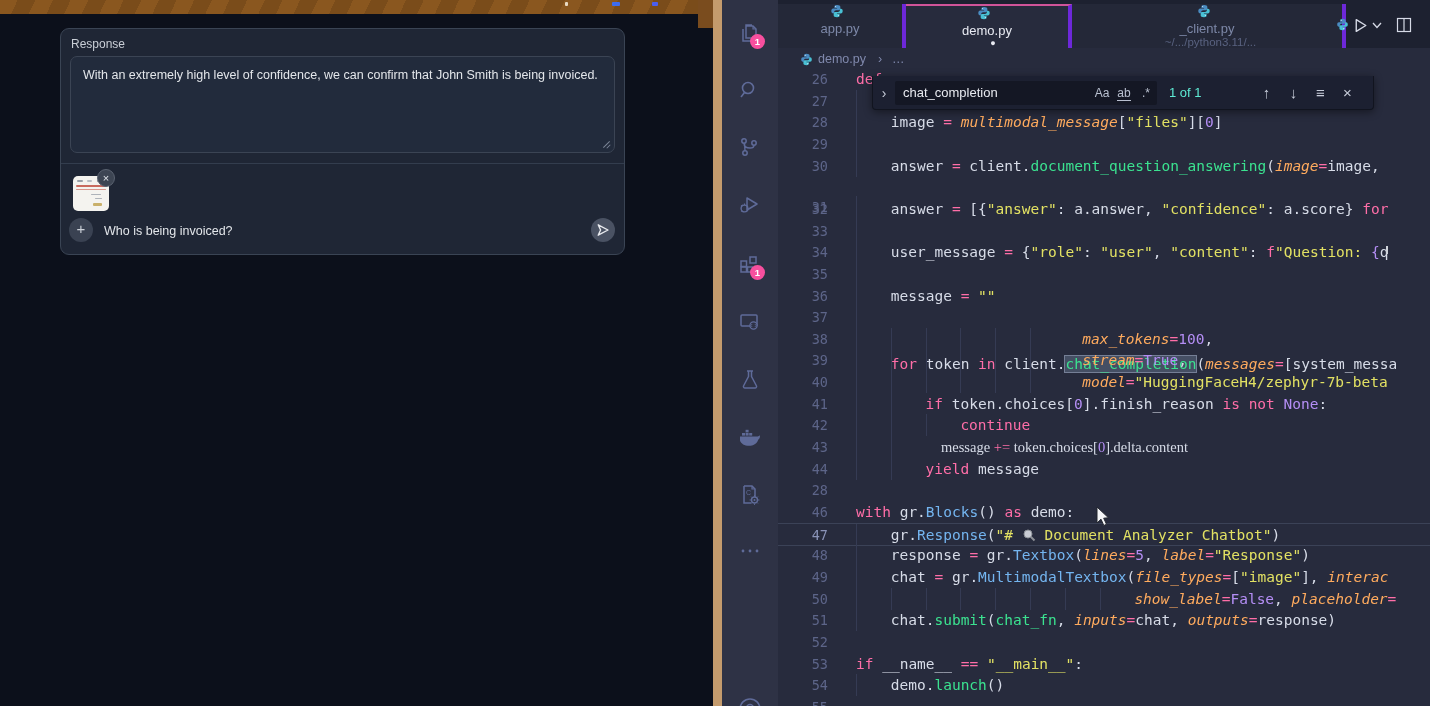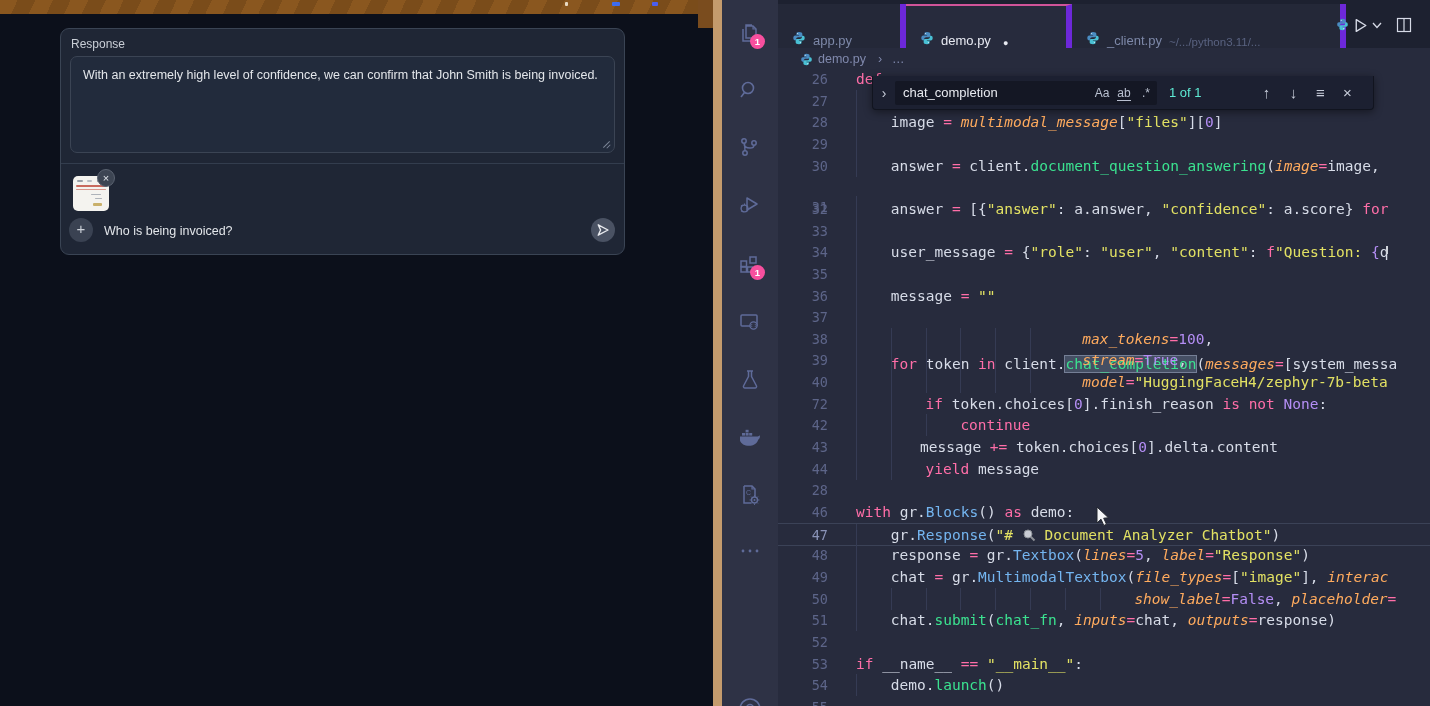--- a/index.html
+++ b/index.html
@@ -40,22 +40,22 @@
   
   #vscode { position:absolute; left:722px; top:0; width:708px; height:706px; background:#272b3d; }
   #activity-bar { position:absolute; left:0; top:0; width:56px; height:706px; background:#2e3245; }
   .act-item { position:absolute; left:0; width:56px; height:50px; }
   .act-item svg { position:absolute; left:16px; top:13px; }
   .badge { position:absolute; left:28px; top:26px; min-width:15px; height:15px; border-radius:8px;
     background:#f74f9e; color:#fff; font-size:9.5px; line-height:15px; text-align:center; font-weight:bold; }
 
   #tabstrip { position:absolute; left:56px; top:0; width:652px; height:48px; background:#1d2130; }
   #tabs { position:absolute; left:0; top:4px; height:44px; display:flex; }
-  .tab { position:relative; height:44px; display:flex; align-items:flex-end; padding:0 14px;
-    background:#242838; border-right:6px solid #6d28d9; font-size:13px; color:#7d88a8; cursor:pointer; }
+  .tab { position:relative; height:44px; display:flex; align-items:center; padding:0 14px;
+    background:#242838; border-right:4px solid #6d28d9; font-size:13px; color:#7d88a8; cursor:pointer;flex-direction:column; }
   .tab.active { background:#272b3d; color:#e8eaf2; border-top:2px solid #d05499; }
   .tab .pyicon { margin-right:7px; flex:none; }
   .tab .desc { margin-left:7px; font-size:11.5px; color:#596280; white-space:nowrap; }
   .tab .dot { margin-left:12px; color:#e8eaf2; font-size:9px; }
   #editor-actions { position:absolute; right:0; top:0; width:86px; height:48px; }
   #editor-actions .ea { position:absolute; top:17px; }
 
   #breadcrumb { position:absolute; left:56px; top:48px; width:652px; height:25px; font-size:12.5px; color:#8089ad; }
   #breadcrumb .pyicon { position:absolute; left:22px; top:5px; }
   .bc-item { position:absolute; top:4px; cursor:pointer; }
@@ -228,37 +228,37 @@
           <span class="lnum">40</span>
           <i class="guide" style="left: 78px;"></i>
           <i class="guide" style="left: 112.8px;"></i>
           <i class="guide" style="left: 147.6px;"></i>
           <i class="guide" style="left: 182.4px;"></i>
           <i class="guide" style="left: 217.2px;"></i>
           <i class="guide" style="left: 252px;"></i>
           <span class="ctext" style="left: 304.2px;"><span class="c-p">model</span><span class="c-k">=</span><span class="c-s">"HuggingFaceH4/zephyr-7b-beta</span></span>
         </div>
         <div class="row" style="top: 392.8px;">
-          <span class="lnum">72</span>
+          <span class="lnum">41</span>
           <i class="guide" style="left: 78px;"></i>
           <i class="guide" style="left: 112.8px;"></i>
           <span class="ctext" style="left: 147.6px;"><span class="c-k">if</span><span class="c-d"> token.choices[</span><span class="c-n">0</span><span class="c-d">].finish_reason </span><span class="c-k">is</span><span class="c-d"> </span><span class="c-k">not</span><span class="c-d"> </span><span class="c-n">None</span><span class="c-d">:</span></span>
         </div>
         <div class="row" style="top: 414.4px;">
           <span class="lnum">42</span>
           <i class="guide" style="left: 78px;"></i>
           <i class="guide" style="left: 112.8px;"></i>
           <i class="guide" style="left: 147.6px;"></i>
           <span class="ctext" style="left: 182.4px;"><span class="c-k">continue</span></span>
         </div>
         <div class="row" style="top: 436px;">
           <span class="lnum">43</span>
           <i class="guide" style="left: 78px;"></i>
           <i class="guide" style="left: 112.8px;"></i>
-          <span class="ctext" style="left: 142px;"><span class="c-d">message </span><span class="c-k">+=</span><span class="c-d"> token.choices[</span><span class="c-n">0</span><span class="c-d">].delta.content</span></span>
+          <span class="ctext" style="left: 163px; font-family: Liberation Serif, serif;"><span class="c-d">message </span><span class="c-k">+=</span><span class="c-d"> token.choices[</span><span class="c-n">0</span><span class="c-d">].delta.content</span></span>
         </div>
         <div class="row" style="top: 457.7px;">
           <span class="lnum">44</span>
           <i class="guide" style="left: 78px;"></i>
           <i class="guide" style="left: 112.8px;"></i>
           <span class="ctext" style="left: 147.6px;"><span class="c-k">yield</span><span class="c-d"> message</span></span>
         </div>
         <div class="row" style="top: 479.3px;">
           <span class="lnum">28</span>
           <span class="ctext" style="left: 78px;"></span>

